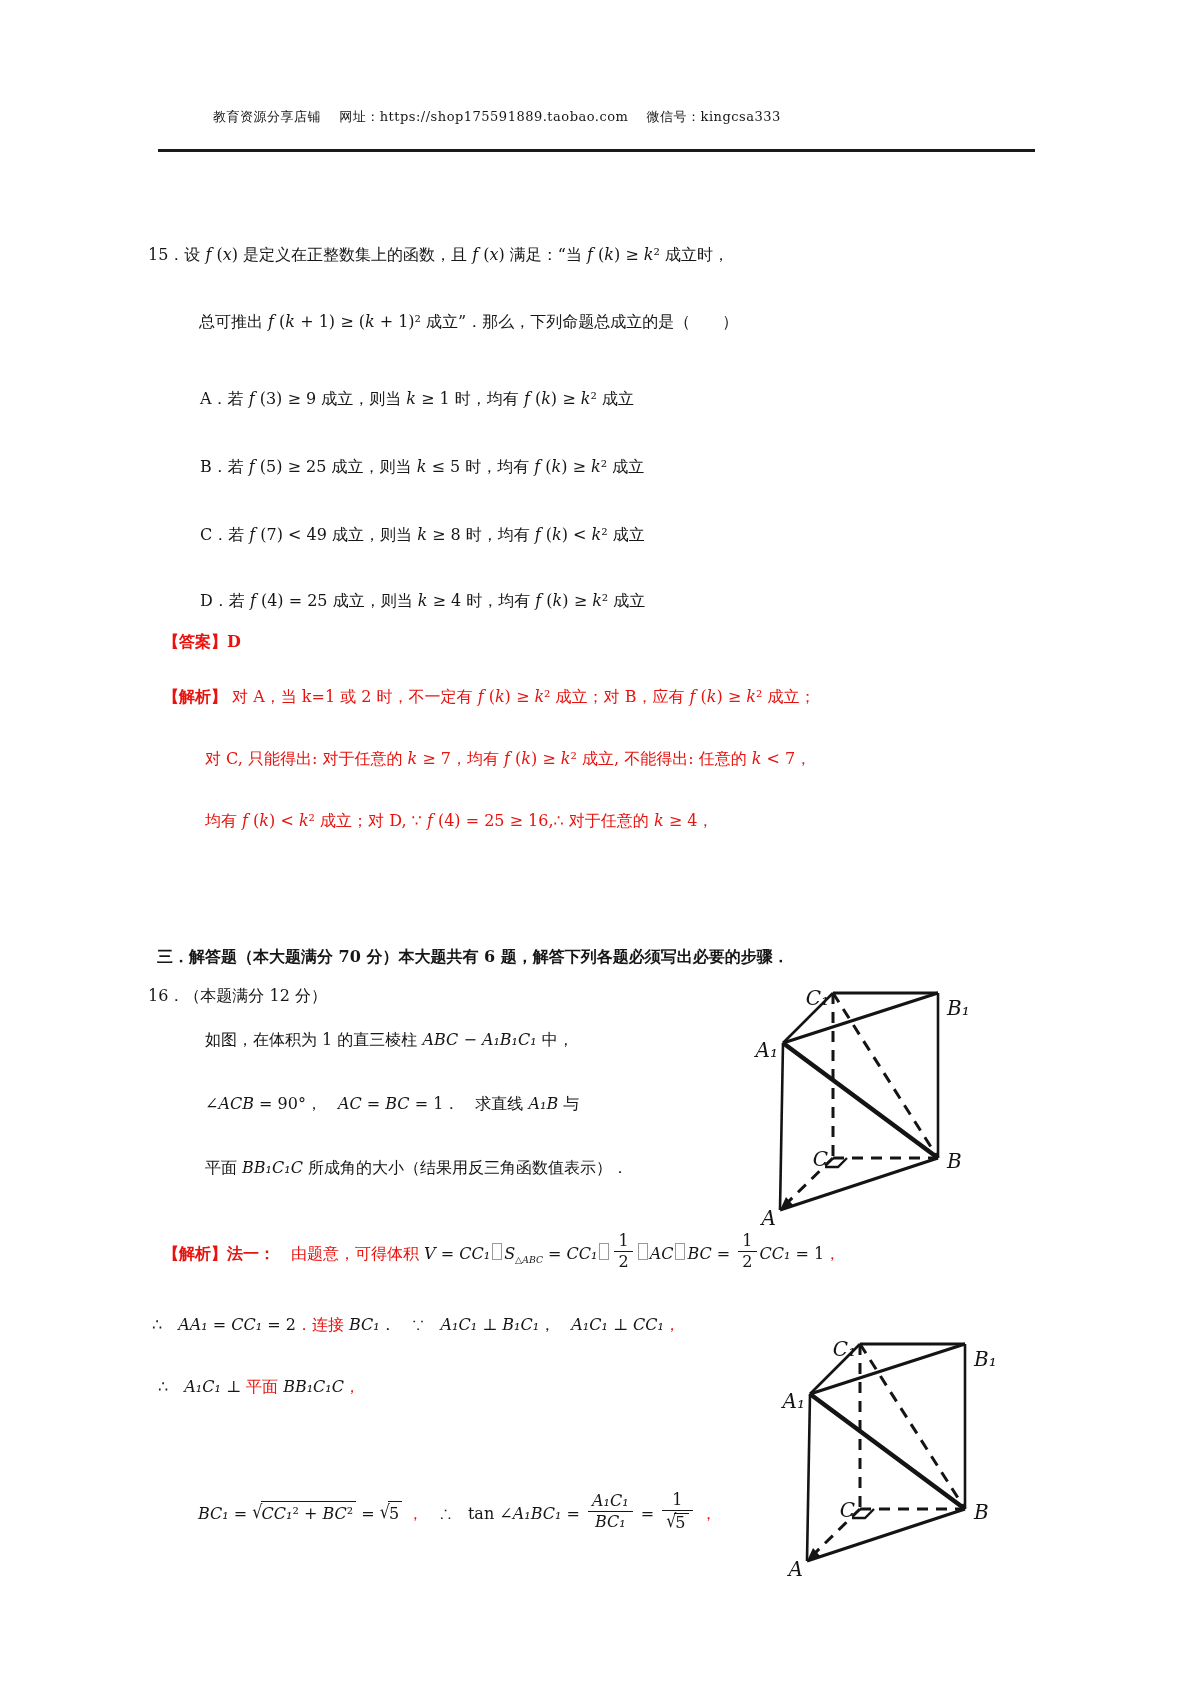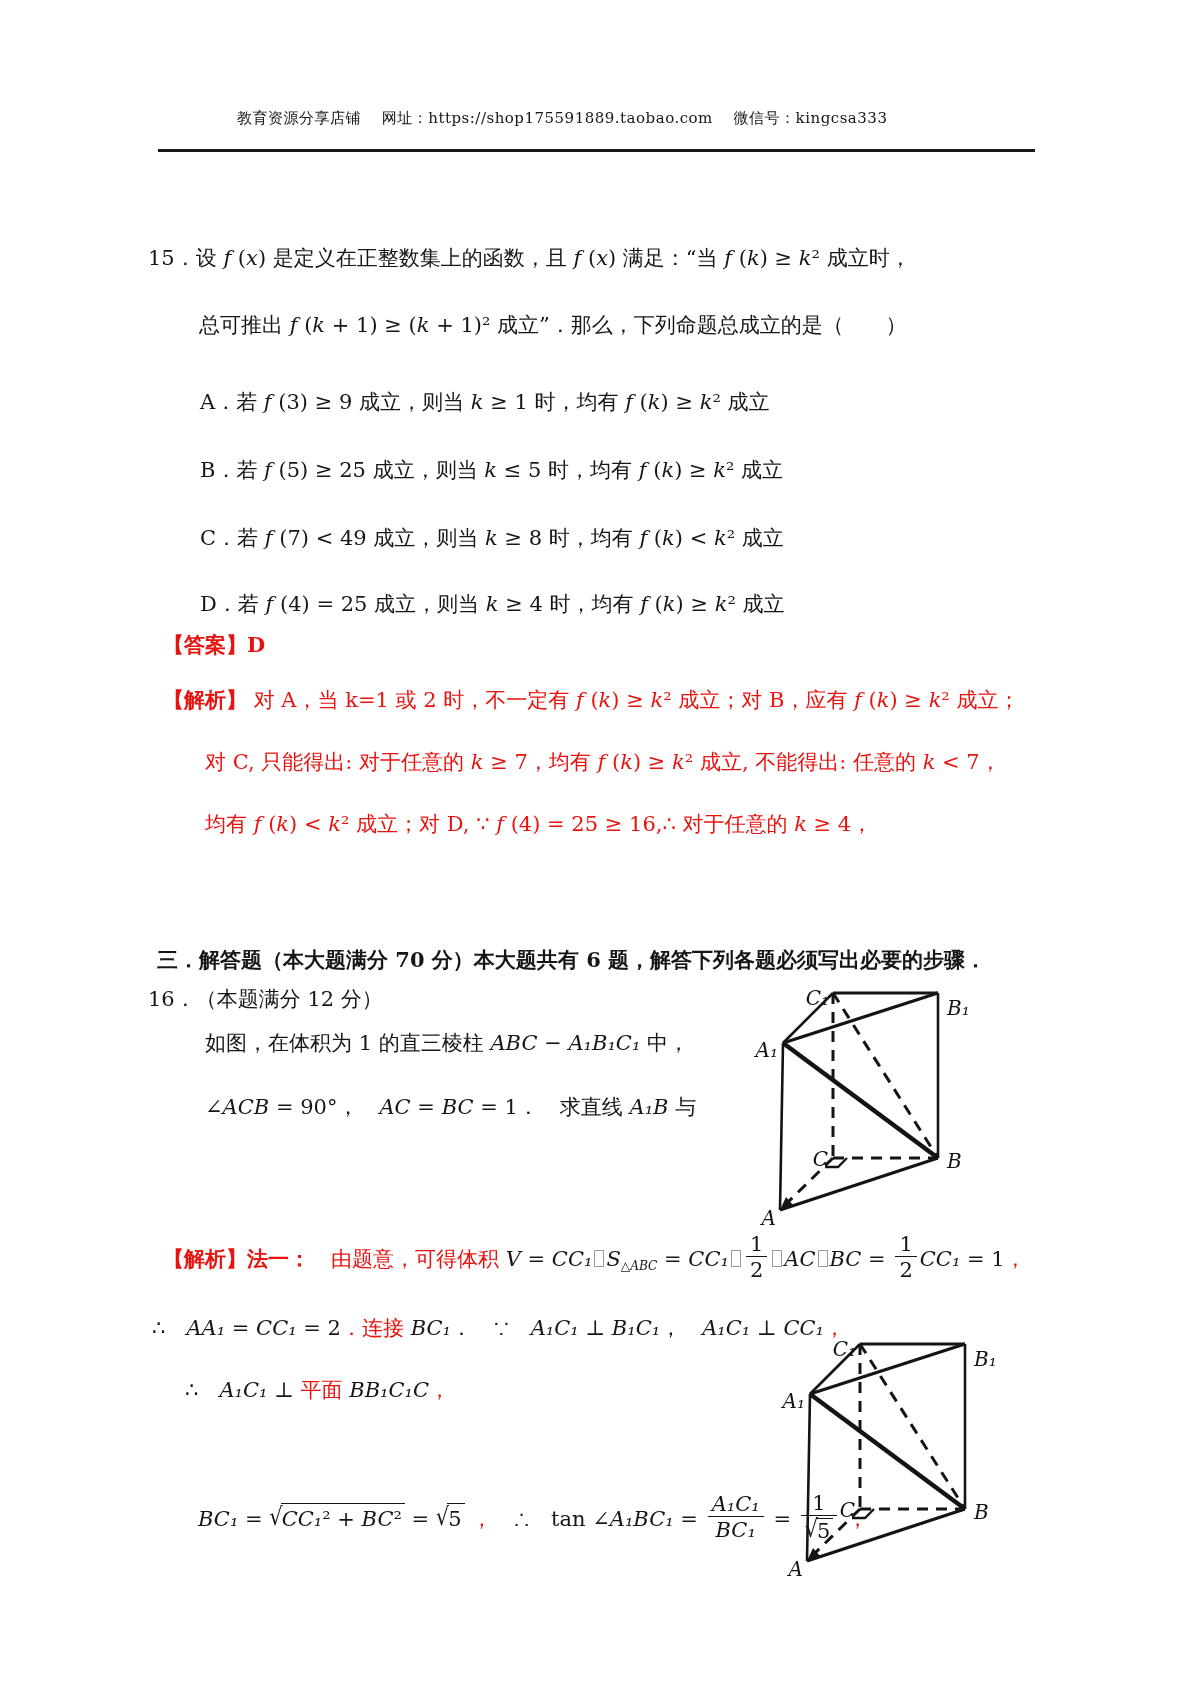--- a/index.html
+++ b/index.html
@@ -1,19 +1,19 @@
 <!DOCTYPE html>
 <html style="--red: #e8120e;"><head>
 <meta charset="utf-8">
 <style>
   html,body{margin:0;padding:0;background:#ffffff;}
   #page{position:relative;width:1200px;height:1698px;background:#ffffff;overflow:hidden;
         font-family:"DejaVu Serif","Liberation Serif",serif;color:#161616;}
-  .line{position:absolute;white-space:pre;font-size:21px;line-height:1.35;color:#161616;}
-  .hdr{font-size:15px;letter-spacing:0.5px;margin-left:24px;}
+  .line{position:absolute;white-space:pre;font-size:16px;line-height:1.35;color:#161616;}
+  .hdr{font-size:13px;letter-spacing:0.5px;}
   .rule{position:absolute;background:#1a1a1a;height:3px;}
   
   .r{color:var(--red,#e8120e);}
   .b{font-weight:700;}
   .m{font-family:"DejaVu Serif",serif;font-style:italic;}
   .mn{font-family:"DejaVu Serif",serif;font-style:normal;}
   .msub{font-family:"DejaVu Serif",serif;font-style:italic;font-size:0.58em;vertical-align:-0.35em;}
   .box{display:inline-block;width:8px;height:15px;border:1.4px solid #9a9a9a;margin:0 2px;vertical-align:-1px;}
   .frac{display:inline-block;vertical-align:middle;text-align:center;margin:0 3px;transform:translateY(-3px);}
   .frac>.num{display:block;padding:0 4px 1px;border-bottom:1.7px solid currentColor;line-height:1.05;}
@@ -49,20 +49,21 @@
   <div class="line" style="left:163px;top:631px;"><span class="r b">【答案】</span><span class="mn r b">D</span></div>
   <div class="line" style="left:163px;top:686px;"><span class="r b">【解析】</span><span class="r"> 对 A，当 k=1 或 2 时，不一定有 </span><span class="m r">f</span><span class="mn r"> (</span><span class="m r">k</span><span class="mn r">) ≥ </span><span class="m r">k</span><span class="mn r">²</span><span class="r"> 成立；对 B，应有 </span><span class="m r">f</span><span class="mn r"> (</span><span class="m r">k</span><span class="mn r">) ≥ </span><span class="m r">k</span><span class="mn r">²</span><span class="r"> 成立；</span></div>
   <div class="line" style="left:205px;top:748px;"><span class="r">对 C, 只能得出: 对于任意的 </span><span class="m r">k</span><span class="mn r"> ≥ 7</span><span class="r">，均有 </span><span class="m r">f</span><span class="mn r"> (</span><span class="m r">k</span><span class="mn r">) ≥ </span><span class="m r">k</span><span class="mn r">²</span><span class="r"> 成立, 不能得出: 任意的 </span><span class="m r">k</span><span class="mn r"> &lt; 7</span><span class="r">，</span></div>
   <div class="line" style="left:205px;top:810px;"><span class="r">均有 </span><span class="m r">f</span><span class="mn r"> (</span><span class="m r">k</span><span class="mn r">) &lt; </span><span class="m r">k</span><span class="mn r">²</span><span class="r"> 成立；对 D, ∵ </span><span class="m r">f</span><span class="mn r"> (4) = 25 ≥ 16,</span><span class="r">∴ 对于任意的 </span><span class="m r">k</span><span class="mn r"> ≥ 4</span><span class="r">，</span></div>
 
   <div class="line" style="left:157px;top:946px;"><span class="b">三．解答题（本大题满分 70 分）本大题共有 6 题，解答下列各题必须写出必要的步骤．</span></div>
 
   <div class="line" style="left:148px;top:985px;"><span>16．（本题满分 12 分）</span></div>
   <div class="line" style="left:205px;top:1029px;"><span>如图，在体积为 1 的直三棱柱 </span><span class="m">ABC</span><span class="mn"> − </span><span class="m">A₁B₁C₁</span><span> 中，</span></div>
   <div class="line" style="left:205px;top:1093px;"><span class="mn">∠</span><span class="m">ACB</span><span class="mn"> = 90°，　</span><span class="m">AC</span><span class="mn"> = </span><span class="m">BC</span><span class="mn"> = 1．　</span><span>求直线 </span><span class="m">A₁B</span><span> 与</span></div>
+  <div class="line" style="left:205px;top:1157px;"><span>平面 </span><span class="m">BB₁C₁C</span><span> 所成角的大小（结果用反三角函数值表示）．</span></div>
 
   <svg class="fig" style="left:700px;top:915px;" width="310" height="330" viewBox="0 0 310 330">
     <g>
       <line class="solid" x1="83" y1="128" x2="133" y2="78"></line>
       <line class="heavy" x1="133" y1="78" x2="238" y2="78"></line>
       <line class="heavy" x1="83" y1="128" x2="238" y2="78"></line>
       <line class="solid" x1="83" y1="128" x2="80" y2="295"></line>
       <line class="solid" x1="238" y1="78" x2="238" y2="243"></line>
       <line class="heavy" x1="80" y1="295" x2="238" y2="243"></line>
       <line class="thick" x1="83" y1="128" x2="238" y2="243"></line>
@@ -80,21 +81,21 @@
       <text x="247" y="100" text-anchor="start">B₁</text>
       <text x="78" y="142" text-anchor="end">A₁</text>
       <text x="128" y="251" text-anchor="end">C</text>
       <text x="247" y="253" text-anchor="start">B</text>
       <text x="76" y="310" text-anchor="end">A</text>
     </g>
   </svg>
 
   <div class="line" style="left:163px;top:1236px;"><span class="r b">【解析】法一：</span><span class="r">　由题意，可得体积 </span><span class="m">V</span><span class="mn"> = </span><span class="m">CC₁</span><span class="box"></span><span class="m">S</span><span class="msub">△ABC</span><span class="mn"> = </span><span class="m">CC₁</span><span class="box"></span><span class="frac"><span class="num"><span class="mn">1</span></span><span class="den"><span class="mn">2</span></span></span><span class="box"></span><span class="m">AC</span><span class="box"></span><span class="m">BC</span><span class="mn"> = </span><span class="frac"><span class="num"><span class="mn">1</span></span><span class="den"><span class="mn">2</span></span></span><span class="m">CC₁</span><span class="mn"> = 1</span><span class="r">，</span></div>
   <div class="line" style="left:152px;top:1314px;"><span class="mn">∴　</span><span class="m">AA₁</span><span class="mn"> = </span><span class="m">CC₁</span><span class="mn"> = 2</span><span class="r">．</span><span class="r">连接 </span><span class="m">BC₁</span><span class="mn">．　∵　</span><span class="m">A₁C₁</span><span class="mn"> ⊥ </span><span class="m">B₁C₁</span><span class="mn">，　</span><span class="m">A₁C₁</span><span class="mn"> ⊥ </span><span class="m">CC₁</span><span class="r">，</span></div>
-  <div class="line" style="left:158px;top:1376px;margin-left:27px;"><span class="mn">∴　</span><span class="m">A₁C₁</span><span class="mn"> ⊥ </span><span class="r">平面 </span><span class="m">BB₁C₁C</span><span class="r">，</span></div>
+  <div class="line" style="left:158px;top:1376px;"><span class="mn">∴　</span><span class="m">A₁C₁</span><span class="mn"> ⊥ </span><span class="r">平面 </span><span class="m">BB₁C₁C</span><span class="r">，</span></div>
   <div class="line" style="left:198px;top:1495px;"><span class="m">BC₁</span><span class="mn"> = </span><span class="sqrt"><span class="rad mn">√</span><span class="vinc"><span class="m">CC₁</span><span class="mn">² + </span><span class="m">BC</span><span class="mn">²</span></span></span><span class="mn"> = </span><span class="sqrt"><span class="rad mn">√</span><span class="vinc"><span class="mn">5</span></span></span><span class="r"> ，</span><span class="mn">　∴　tan ∠</span><span class="m">A₁BC₁</span><span class="mn"> = </span><span class="frac"><span class="num"><span class="m">A₁C₁</span></span><span class="den"><span class="m">BC₁</span></span></span><span class="mn"> = </span><span class="frac"><span class="num"><span class="mn">1</span></span><span class="den"><span class="sqrt"><span class="rad mn">√</span><span class="vinc"><span class="mn">5</span></span></span></span></span><span class="r"> ，</span></div>
 
   <svg class="fig" style="left:727px;top:1266px;" width="310" height="330" viewBox="0 0 310 330">
     <g>
       <line class="solid" x1="83" y1="128" x2="133" y2="78"></line>
       <line class="heavy" x1="133" y1="78" x2="238" y2="78"></line>
       <line class="heavy" x1="83" y1="128" x2="238" y2="78"></line>
       <line class="solid" x1="83" y1="128" x2="80" y2="295"></line>
       <line class="solid" x1="238" y1="78" x2="238" y2="243"></line>
       <line class="heavy" x1="80" y1="295" x2="238" y2="243"></line>

